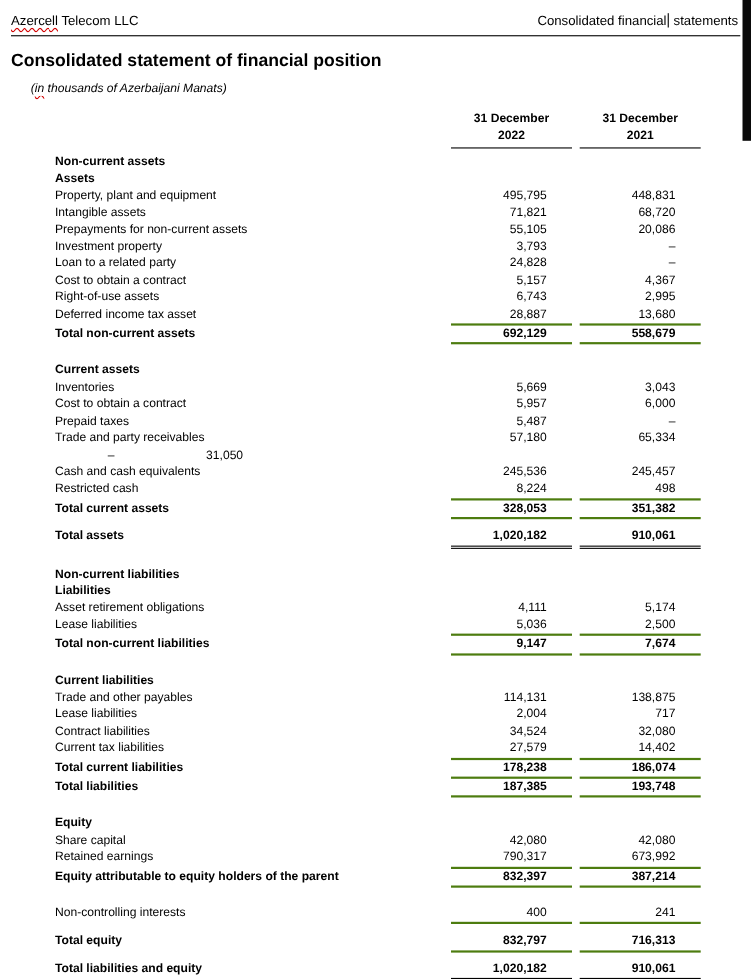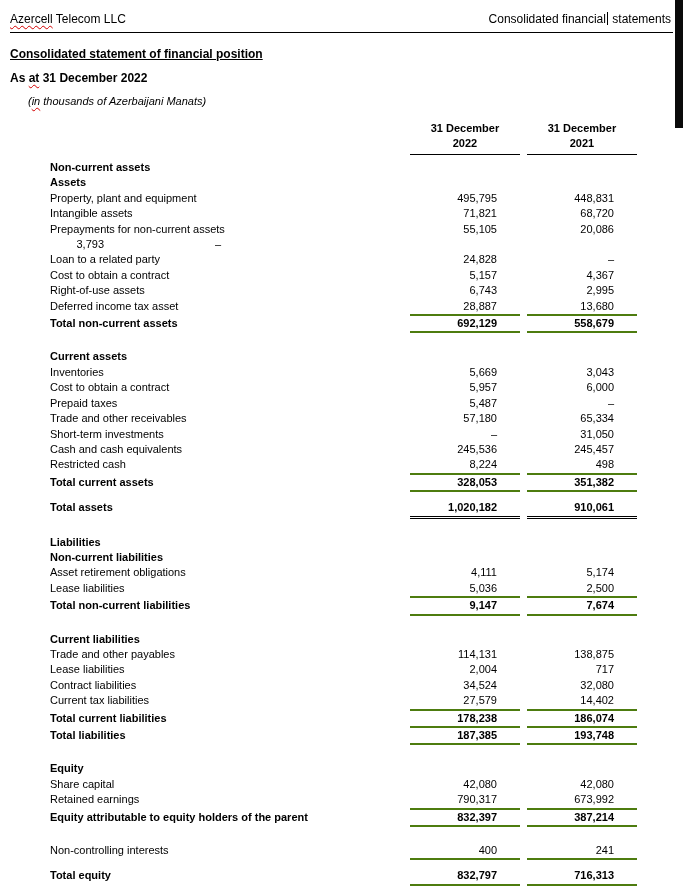--- a/index.html
+++ b/index.html
@@ -16,21 +16,21 @@
     border-bottom:1px solid #000;padding:4px 2px 6px 0;font-size:12px;text-align:right;
   }
   .caret{display:inline-block;width:1px;height:13px;background:#000;vertical-align:-2px;margin:0 1px;}
   .sp{
     text-decoration:underline;
     text-decoration-style:wavy;
     text-decoration-color:#d20000;
     text-decoration-thickness:1px;
     text-underline-offset:2px;
   }
-  .title{font-weight:bold;font-size:12px;margin-top:14px;text-decoration:underline;}
+  .title{font-weight:bold;font-size:16px;margin-top:14px;}
   .subtitle{font-weight:bold;font-size:12px;margin-top:10px;}
   .note{font-style:italic;font-size:11px;margin-top:10px;margin-left:18px;}
   
   .statement{margin-top:14px;margin-right:36px;}
   .trow{display:flex;line-height:15.4px;}
   .trow.bold{font-weight:bold;}
   .cell{box-sizing:border-box;}
   .cell.label{flex:1;padding-left:40px;}
   .cell.num{width:110px;text-align:right;padding-right:23px;margin-left:7px;}
   .cell.num.bb{border-bottom:2px solid #4d7c0f;}
@@ -50,21 +50,20 @@
 <body>
 
 <div class="page">
 
   <div class="doc-header">
     <div><span class="sp">Azercell</span><span> Telecom LLC</span></div>
     <div><span>Consolidated financial</span><span class="caret"></span><span> statements</span></div>
   </div>
 
   <div class="title">Consolidated statement of financial position</div>
-  <div class="subtitle"><span>As </span><span class="sp">at</span><span> 31 December 2022</span></div>
   <div class="note"><span>(</span><span class="sp">in</span><span> thousands of Azerbaijani Manats)</span></div>
 
   <div class="statement">
     <div class="trow thead">
       <div class="cell label"></div>
       <div class="cell num colhead">
         <span>31 December</span>
         <span>2022</span>
       </div>
       <div class="cell num colhead">
@@ -92,20 +91,21 @@
           <div class="cell label">Intangible assets</div>
           <div class="cell num">71,821</div>
           <div class="cell num">68,720</div>
         </div>
         <div class="trow">
           <div class="cell label">Prepayments for non-current assets</div>
           <div class="cell num">55,105</div>
           <div class="cell num">20,086</div>
         </div>
         <div class="trow">
+          <div class="cell label">Investment property</div>
           <div class="cell num">3,793</div>
           <div class="cell num">–</div>
         </div>
         <div class="trow">
           <div class="cell label">Loan to a related party</div>
           <div class="cell num">24,828</div>
           <div class="cell num">–</div>
         </div>
         <div class="trow">
           <div class="cell label">Cost to obtain a contract</div>
@@ -142,26 +142,25 @@
           <div class="cell label">Cost to obtain a contract</div>
           <div class="cell num">5,957</div>
           <div class="cell num">6,000</div>
         </div>
         <div class="trow">
           <div class="cell label">Prepaid taxes</div>
           <div class="cell num">5,487</div>
           <div class="cell num">–</div>
         </div>
         <div class="trow">
-          <div class="cell label">Trade and other receivables</div>
+          <div class="cell label">Trade and party receivables</div>
           <div class="cell num">57,180</div>
           <div class="cell num">65,334</div>
         </div>
         <div class="trow">
-          <div class="cell label">Short-term investments</div>
           <div class="cell num">–</div>
           <div class="cell num">31,050</div>
         </div>
         <div class="trow">
           <div class="cell label">Cash and cash equivalents</div>
           <div class="cell num">245,536</div>
           <div class="cell num">245,457</div>
         </div>
         <div class="trow">
           <div class="cell label">Restricted cash</div>
@@ -174,26 +173,26 @@
           <div class="cell num bb">351,382</div>
         </div>
         <div class="trow spacer-sm"></div>
         <div class="trow bold">
           <div class="cell label">Total assets</div>
           <div class="cell num bbd">1,020,182</div>
           <div class="cell num bbd">910,061</div>
         </div>
         <div class="trow spacer-md"></div>
         <div class="trow bold">
+          <div class="cell label">Non-current liabilities</div>
+          <div class="cell num"></div>
+          <div class="cell num"></div>
+        </div>
+        <div class="trow bold">
           <div class="cell label">Liabilities</div>
-          <div class="cell num"></div>
-          <div class="cell num"></div>
-        </div>
-        <div class="trow bold">
-          <div class="cell label">Non-current liabilities</div>
           <div class="cell num"></div>
           <div class="cell num"></div>
         </div>
         <div class="trow">
           <div class="cell label">Asset retirement obligations</div>
           <div class="cell num">4,111</div>
           <div class="cell num">5,174</div>
         </div>
         <div class="trow">
           <div class="cell label">Lease liabilities</div>

